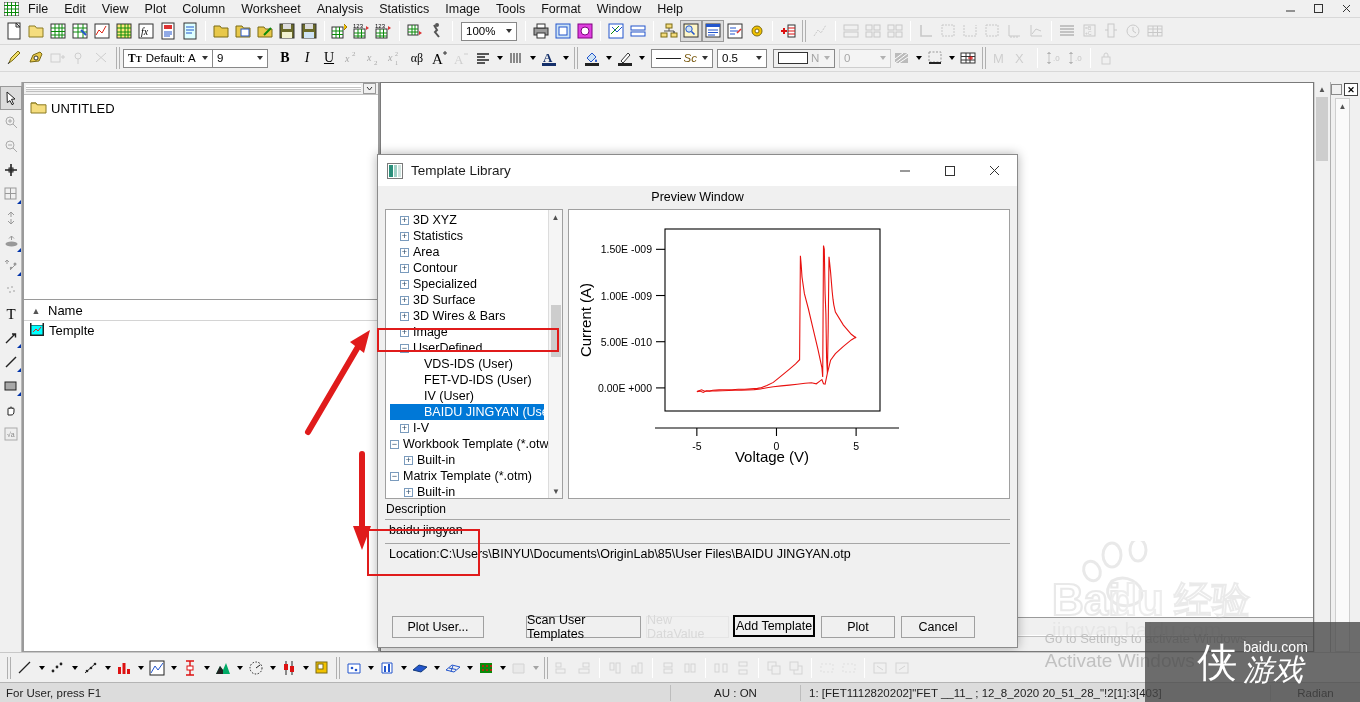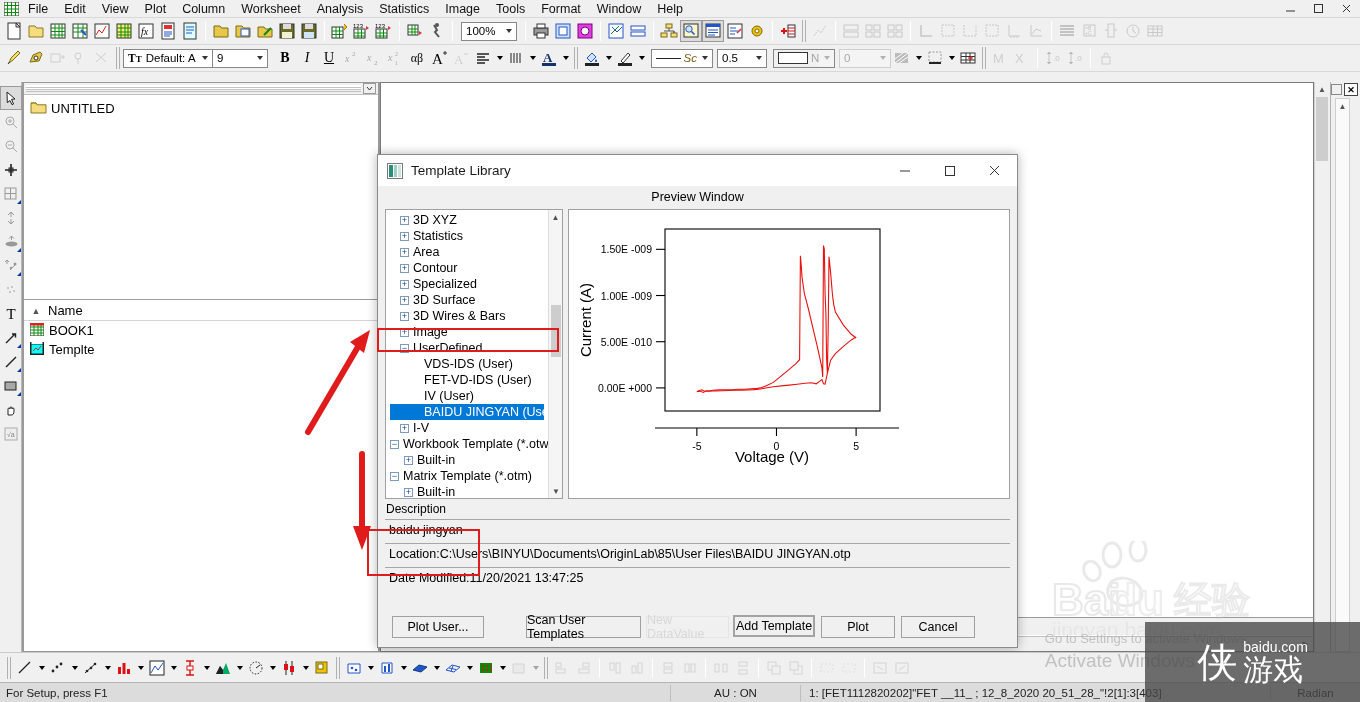--- a/index.html
+++ b/index.html
@@ -100,21 +100,21 @@
   .tnode.selrow { background:#0078d7; color:#fff; }
   #tree-sb { position:absolute; right:0; top:0; width:14px; bottom:0; background:#f5f5f5; border-left:1px solid #dcdcdc; }
   #tree-sb .ar { height:14px; display:flex; align-items:center; justify-content:center; font-size:8px; color:#505050; }
   #tree-sb .th { position:absolute; left:2px; width:10px; background:#cdcdcd; }
   #preview { position:absolute; left:190px; top:54px; right:7px; height:290px; background:#fff; border:1px solid #a0a0a0; }
   .dlabel { position:absolute; font-size:12px; }
   .field { position:absolute; left:7px; right:7px; height:20px; background:#f0f0f0; border-top:1px solid #a6a6a6;
            font-size:12.5px; display:flex; align-items:center; padding-left:4px; white-space:nowrap; overflow:hidden; }
   .btn { height:22px; border:1px solid #a0a0a0; background:#f0f0f0; font-size:12.5px; display:flex;
          align-items:center; justify-content:center; position:absolute; }
-  .btn.def { border:2px solid #a3a3a3; }
+  .btn.def { border:2px solid #000000; }
   .btn.dis { color:#a8a8a8; border-color:#cfcfcf; }
   .redbox { position:absolute; border:2px solid #e01b1b; pointer-events:none; }
 
   
   #statusbar { position:absolute; left:0; bottom:0; width:1360px; height:20px; background:#dcdcdc;
                border-top:1px solid #b4b4b4; display:flex; align-items:center; font-size:11.5px; color:#222; }
   #statusbar .cell { border-left:1px solid #bdbdbd; height:16px; display:flex; align-items:center; padding:0 8px; }
 
   
   #tb-bottom { position:absolute; left:0; bottom:20px; width:1360px; height:30px; background:#f0f0f0;
@@ -803,30 +803,20 @@
         <span>UNTITLED</span>
       </div>
     </div>
     <div id="pe-bot">
       <div id="pe-colhead">
         <span class="sortcaret">▲</span>
         <span>Name</span>
       </div>
       <div class="filerow">
         <span class="fi"><svg width="14" height="13">
-              <rect x="0" y="0" width="14" height="13" fill="#fff" stroke="#222"></rect>
-              <g stroke="#0a8a0a">
-                <path d="M0 4h14M0 7h14M0 10h14M4 0v13M8 0v13M11 0v13"></path>
-              </g>
-              <rect x="0" y="0" width="14" height="2.5" fill="#d22"></rect>
-            </svg></span>
-        <span>BOOK1</span>
-      </div>
-      <div class="filerow">
-        <span class="fi"><svg width="14" height="13">
               <rect x="0" y="0" width="14" height="13" fill="#222"></rect>
               <rect x="1.5" y="2.5" width="11" height="9" fill="#0ff"></rect>
               <rect x="1.5" y="0" width="11" height="2" fill="#fff"></rect>
               <path d="M3 9l3-3 2 2 3-4" stroke="#d22" fill="none"></path>
             </svg></span>
         <span>Templte</span>
       </div>
     </div>
   </div>
 
@@ -1034,21 +1024,20 @@
           </g>
 
         <text id="ylabel-text" x="22" y="110" font-size="15" font-family="Liberation Sans, sans-serif" text-anchor="middle" transform="rotate(-90 22 110)">Current (A)</text>
         <text id="xlabel-text" x="203" y="252" font-size="15" font-family="Liberation Sans, sans-serif" text-anchor="middle">Voltage (V)</text>
       </svg>
     </div>
 
     <div class="dlabel" style="left:8px; top:347px;">Description</div>
     <div class="field" style="top:364px;">baidu jingyan</div>
     <div class="field" style="top:388px;">Location:C:\Users\BINYU\Documents\OriginLab\85\User Files\BAIDU JINGYAN.otp</div>
-    <div class="field" style="top:412px;">Date Modified:11/20/2021 13:47:25</div>
 
     <div class="btn" style="left:14px;  top:461px; width:92px;">Plot User...</div>
     <div class="btn" style="left:148px; top:461px; width:115px;">Scan User Templates</div>
     <div class="btn dis" style="left:268px; top:461px; width:83px;">New DataValue</div>
     <div class="btn def" style="left:355px; top:460px; width:82px;">Add Template</div>
     <div class="btn" style="left:443px; top:461px; width:74px;">Plot</div>
     <div class="btn" style="left:523px; top:461px; width:74px;">Cancel</div>
   </div>
 
   <div class="redbox" style="left:377px; top:246px; width:182px; height:24px;"></div>
@@ -1278,21 +1267,21 @@
     </span>
   <span class="ic dis">
       <svg width="18" height="18">
         <rect x="3" y="4" width="12" height="10" fill="none" stroke="#999"></rect>
         <path d="M6 11l6-4" stroke="#999"></path>
       </svg>
     </span>
 </div>
 
 <div id="statusbar">
-  <span style="padding-left:6px;">For Setup, press F1</span>
+  <span style="padding-left:6px;">For User, press F1</span>
   <span style="flex:1"></span>
   <span class="cell" style="min-width:130px; justify-content:center;">AU : ON</span>
   <span class="cell" style="min-width:470px;">1: [FET1112820202]"FET __11_ ; 12_8_2020 20_51_28_"!2[1]:3[403]</span>
   <span class="cell" style="min-width:90px; justify-content:center;">Radian</span>
 </div>
 
 <div class="wm" id="wm-baidu">
   <svg width="230" height="96" viewBox="0 0 230 96">
     <g fill="none" stroke="#b9b9b9" stroke-width="3">
       <ellipse cx="60" cy="14" rx="9" ry="12"></ellipse>
@@ -1308,16 +1297,16 @@
 </div>
 <div class="wm" id="wm-activate">
   <div style="font-size:13px;">Go to Settings to activate Windows.</div>
   <div>Activate Windows</div>
 </div>
 <div class="wm" id="wm-xiayx">
   <div style="display:flex; align-items:center; justify-content:center;">
     <span style="font-family:'DejaVu Sans',sans-serif; font-size:40px; color:#fff; line-height:1;">侠</span>
     <span style="display:flex; flex-direction:column; align-items:flex-start; margin-left:6px;">
       <span style="font-size:14px; color:#fff;">baidu.com</span>
-      <span style="font-family:'DejaVu Sans',sans-serif; font-size:30px; color:#fff; line-height:1;">游戏</span>
+      <span style="font-family:'DejaVu Sans',sans-serif; font-size:30px; color:#fff; line-height:1;font-style:italic;">游戏</span>
     </span>
   </div>
 </div>
 
 </body></html>

